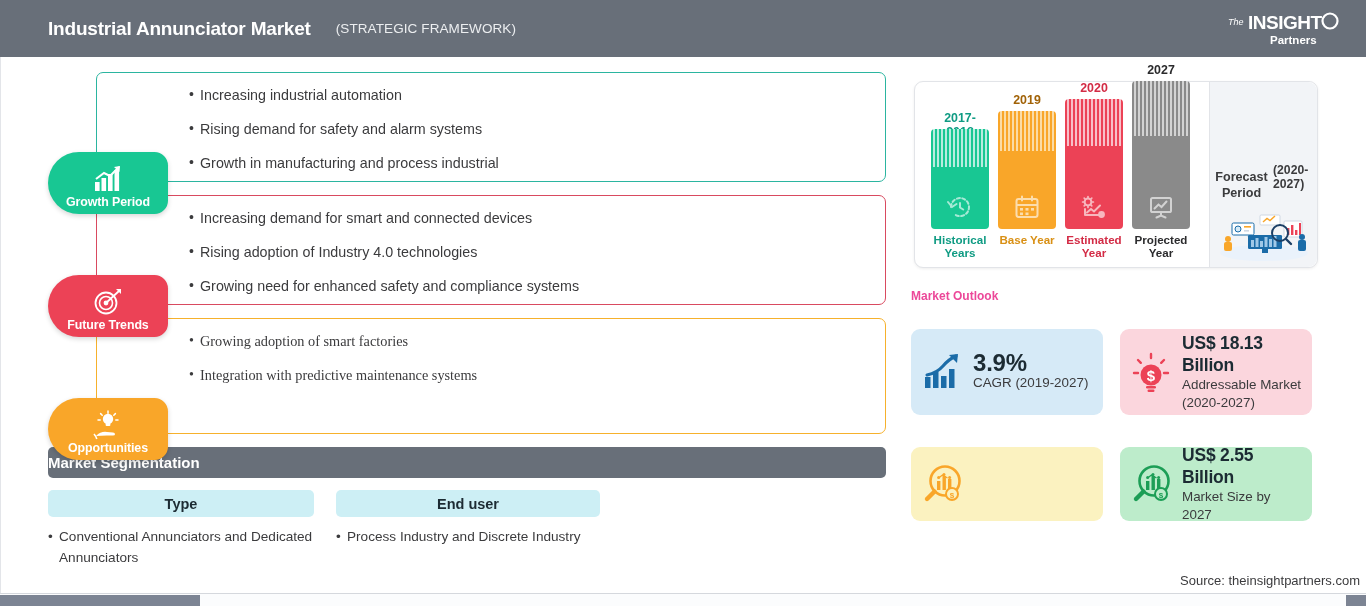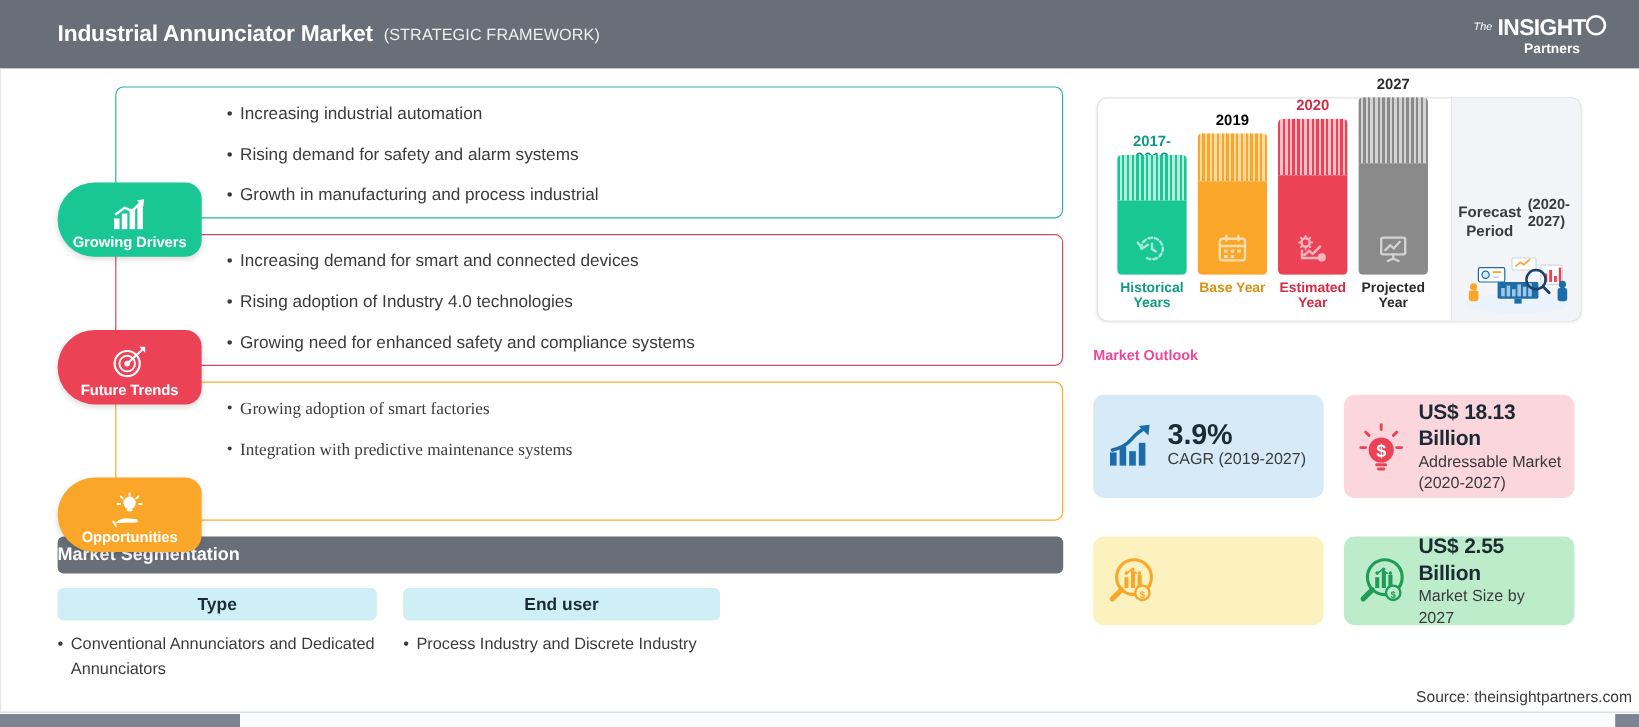--- a/index.html
+++ b/index.html
@@ -7,21 +7,21 @@
     width: 1366px; height: 606px;
     background: #ffffff;
     font-family: "Liberation Sans", sans-serif;
     overflow: hidden;
   }
   .page { position: relative; width: 1366px; height: 606px; background:#fff; }
 
   
   .header {
     position: absolute; left:0; top:0; width:1366px; height:57px;
-    background:#686f79; display:flex; align-items:center;
+    background:#686f79; display:flex; align-items:center;gap:16px;
   }
   .header-title {
     margin-left: 48px; color:#ffffff; font-size:19px; font-weight:bold;
     letter-spacing:-0.2px;
   }
   .header-sub {
     margin-left: 9px; color:#eceef0; font-size:13.5px; font-weight:normal;
     letter-spacing:0.1px;
   }
   .logo { position:absolute; right:22px; top:8px; width:118px; height:42px; }
@@ -189,21 +189,21 @@
     </div>
     <div class="pill green">
       <svg class="pill-icon" viewBox="0 0 34 30">
         <rect x="4" y="18" width="4.6" height="9" fill="#fff"></rect>
         <rect x="10.5" y="14" width="4.6" height="13" fill="#fff"></rect>
         <rect x="17" y="10" width="4.6" height="17" fill="#fff"></rect>
         <rect x="23.5" y="6" width="4.6" height="21" fill="#fff"></rect>
         <path d="M5 15 L13 9 L19 12 L28 3" stroke="#fff" stroke-width="2" fill="none"></path>
         <path d="M23 3 L29 2 L28.5 8 Z" fill="#fff"></path>
       </svg>
-      <span class="pill-label">Growing Drivers</span>
+      <span class="pill-label">Growth Period</span>
     </div>
 
     <div class="panel red">
       <ul class="bullets">
         <li>Increasing demand for smart and connected devices</li>
         <li>Rising adoption of Industry 4.0 technologies</li>
         <li>Growing need for enhanced safety and compliance systems</li>
       </ul>
     </div>
     <div class="pill red">
@@ -278,21 +278,21 @@
                 <path d="M4 12 a9 9 0 1 1 3 6.8" fill="none" stroke="#fff" stroke-width="2" stroke-linecap="round" stroke-dasharray="3 2.4"></path>
                 <path d="M1 7 L5 12 L9.5 9" fill="none" stroke="#fff" stroke-width="2" stroke-linecap="round"></path>
                 <path d="M13 8 v4.5 l3.2 2" fill="none" stroke="#fff" stroke-width="2" stroke-linecap="round"></path>
               </svg>
             </div>
           </div>
           <div class="barcap" style="top:104px;color:#0f9b83">Historical Years</div>
         </div>
 
         <div class="barwrap" style="left:67px">
-          <div class="baryear" style="top:-18px;color:#000000">2019</div>
+          <div class="baryear" style="top:-18px;color:#a16207">2019</div>
           <div class="bar" style="height:118px">
             <div class="stripes" style="height:40px;background:
               repeating-linear-gradient(90deg,#f9a629 0 2px,#fbdca6 2px 4px);"></div>
             <div class="solid" style="height:78px;background:#f9a629;">
               <svg class="bar-icon" viewBox="0 0 26 24">
                 <rect x="2.5" y="4" width="21" height="18" rx="2.2" fill="none" stroke="#fff" stroke-width="2"></rect>
                 <path d="M2.5 10 h21" stroke="#fff" stroke-width="2"></path>
                 <path d="M8 1.5 v4 M18 1.5 v4" stroke="#fff" stroke-width="2" stroke-linecap="round"></path>
                 <g fill="#fff">
                   <rect x="6" y="13" width="3" height="2.6"></rect>

